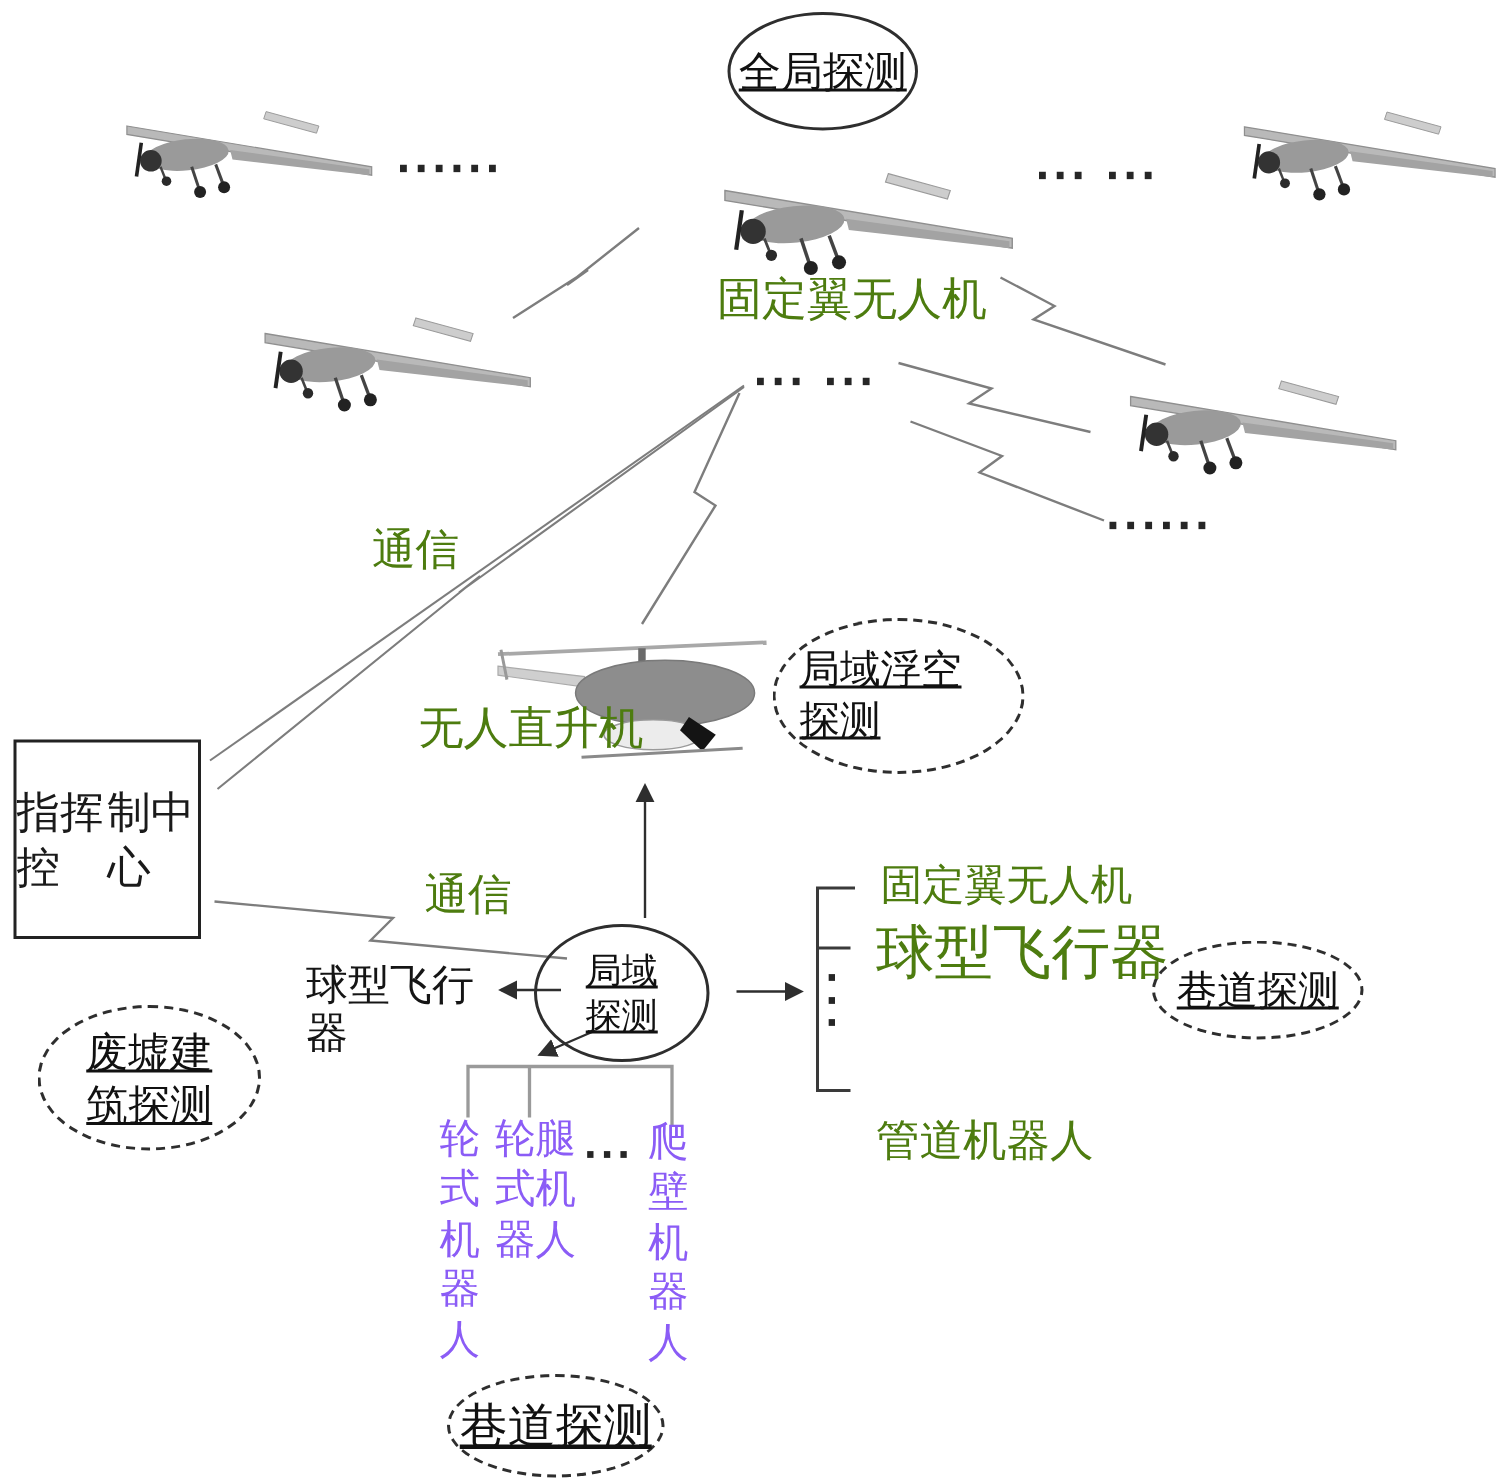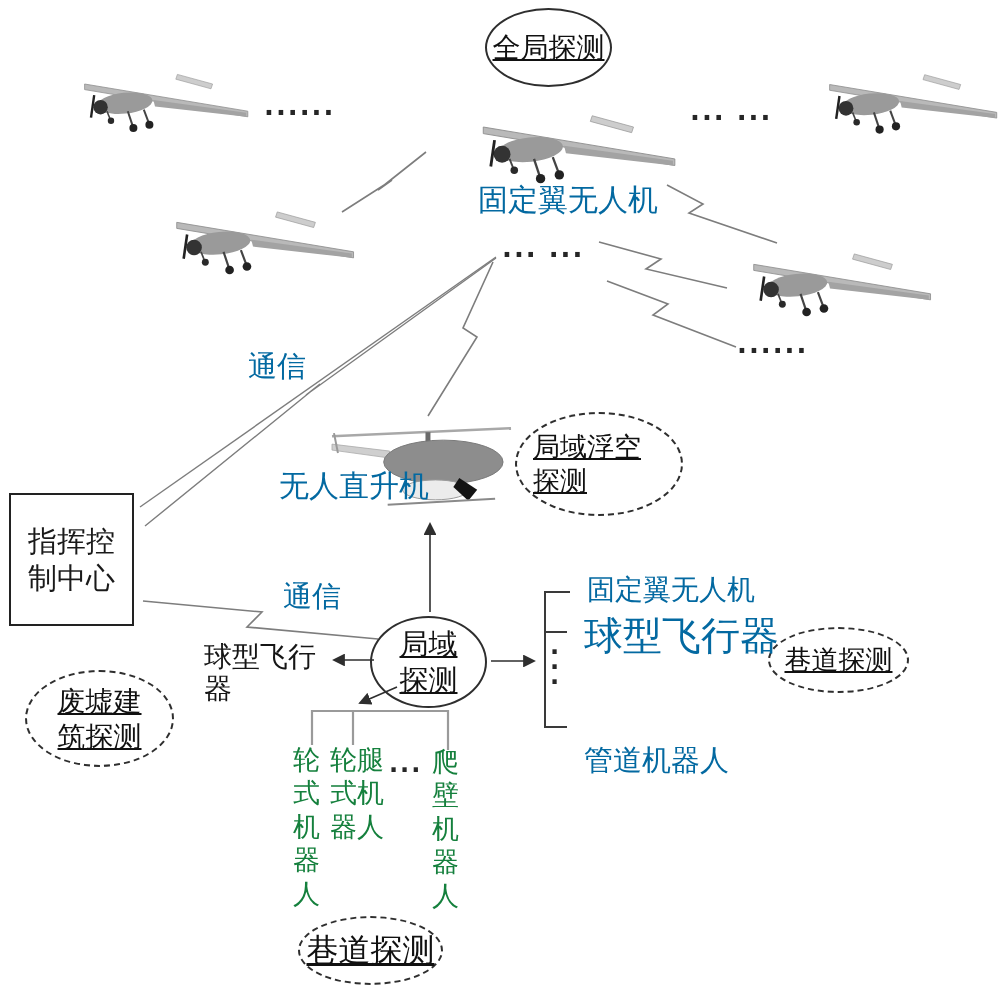--- a/index.html
+++ b/index.html
@@ -2,29 +2,29 @@
 <html><head>
 <meta charset="utf-8">
 <style>
   html,body{margin:0;padding:0;}
   body{
     width:1000px;height:989px;position:relative;background:#ffffff;
     font-family:"DejaVu Sans","Liberation Sans",sans-serif;color:#1a1a1a;
     overflow:hidden;
   }
   .abs{position:absolute;}
-  .lbl{position:absolute;color:#0369a1;white-space:nowrap;line-height:1.15;text-align:right;}
+  .lbl{position:absolute;color:#4d7c0f;white-space:nowrap;line-height:1.15;text-align:right;}
   .ellipse{
     position:absolute;border:2px solid #2e2e2e;border-radius:50%;
     display:flex;flex-direction:column;align-items:center;justify-content:center;
     text-align:center;color:#111;background:transparent;box-sizing:border-box;text-decoration:underline;
   }
   .dashed{border-style:dashed;}
   .two-line span{display:block;line-height:1.25;}
-  .vcol{position:absolute;word-break:break-all;line-height:1.24;color:#15803d;}
+  .vcol{position:absolute;word-break:break-all;line-height:1.24;color:#8b5cf6;}
   .wrapbox{position:absolute;word-break:break-all;white-space:normal;line-height:1.15;color:#151515;}
   .dots{position:absolute;color:#262626;font-weight:bold;letter-spacing:2px;line-height:1;}
   .plane,.heli{position:absolute;}
   svg.overlay{position:absolute;left:0;top:0;width:1000px;height:989px;pointer-events:none;}
 </style>
 </head>
 <body>
 
 <svg width="0" height="0" style="position:absolute" aria-hidden="true">
   <defs>
@@ -115,26 +115,26 @@
 
 <div class="ellipse dashed two-line" style="left:25px;top:670px;width:149px;height:97px;font-size:28px">
   <span>废墟建</span>
   <span>筑探测</span>
 </div>
 
 <div class="ellipse dashed" style="left:298px;top:916px;width:145px;height:69px;font-size:32px">
   <span>巷道探测</span>
 </div>
 
-<div class="ellipse two-line" style="left:370px;top:616px;width:117px;height:92px;font-size:29px">
+<div class="ellipse two-line" style="left:356px;top:616px;width:117px;height:92px;font-size:24px">
   <span>局域</span>
   <span>探测</span>
 </div>
 
-<div class="abs two-line" style="left:9px;top:493px;width:125px;height:133px;border:2.5px solid #222;display:flex;flex-direction:column;align-items:center;justify-content:center;font-size:29px;box-sizing:border-box">
+<div class="abs two-line" style="left:9px;top:493px;width:125px;height:133px;border:2.5px solid #222;display:flex;flex-direction:row;align-items:center;justify-content:center;font-size:29px;box-sizing:border-box">
   <span>指挥控</span>
   <span>制中心</span>
 </div>
 
 <div class="lbl" style="left:478px;top:183px;font-size:30px">固定翼无人机</div>
 <div class="lbl" style="left:279px;top:469px;font-size:30px">无人直升机</div>
 
 <div class="lbl" style="left:248px;top:350px;font-size:29px">通信</div>
 <div class="lbl" style="left:283px;top:580px;font-size:29px">通信</div>
 

